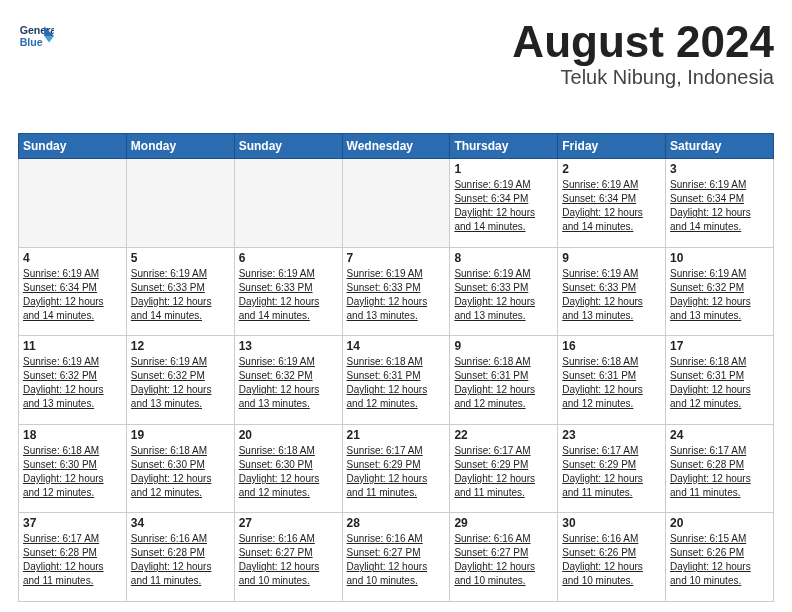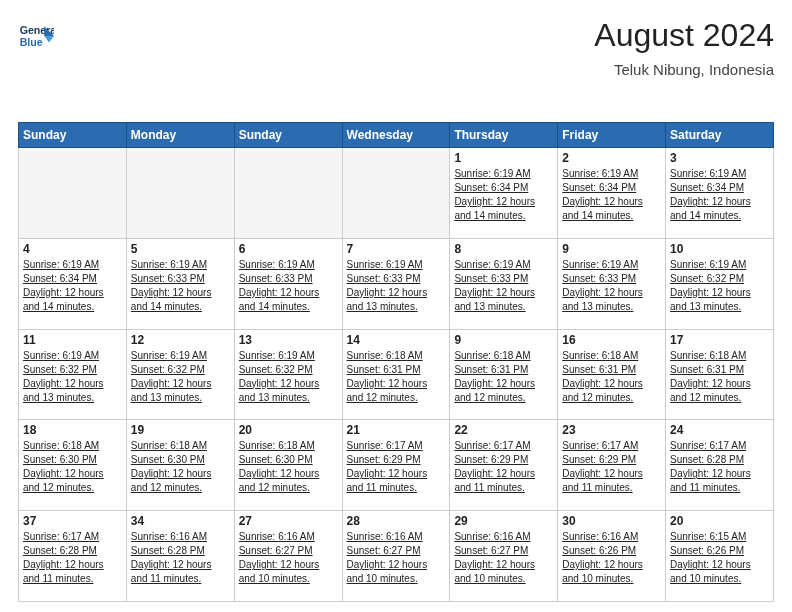--- a/index.html
+++ b/index.html
@@ -29,29 +29,28 @@
       gap: 4px;
     }
     .logo-icon {
       width: 36px;
       height: 36px;
     }
     .title-area {
       text-align: right;
     }
     .month-title {
-      font-size: 32px;
-      font-weight: normal;
+      font-size: 44px;
+      font-weight: bold;
       color: #222;
       line-height: 1.1;
     }
     .location {
-      font-size: 15px;
+      font-size: 20px;
       color: #444;
-      margin-top: 8px;
     }
     .calendar {
       flex: 1;
       border: 1px solid #ccc;
       border-collapse: collapse;
       width: 100%;
       table-layout: fixed;
       margin-top: 34px;
     }
     .calendar th {

